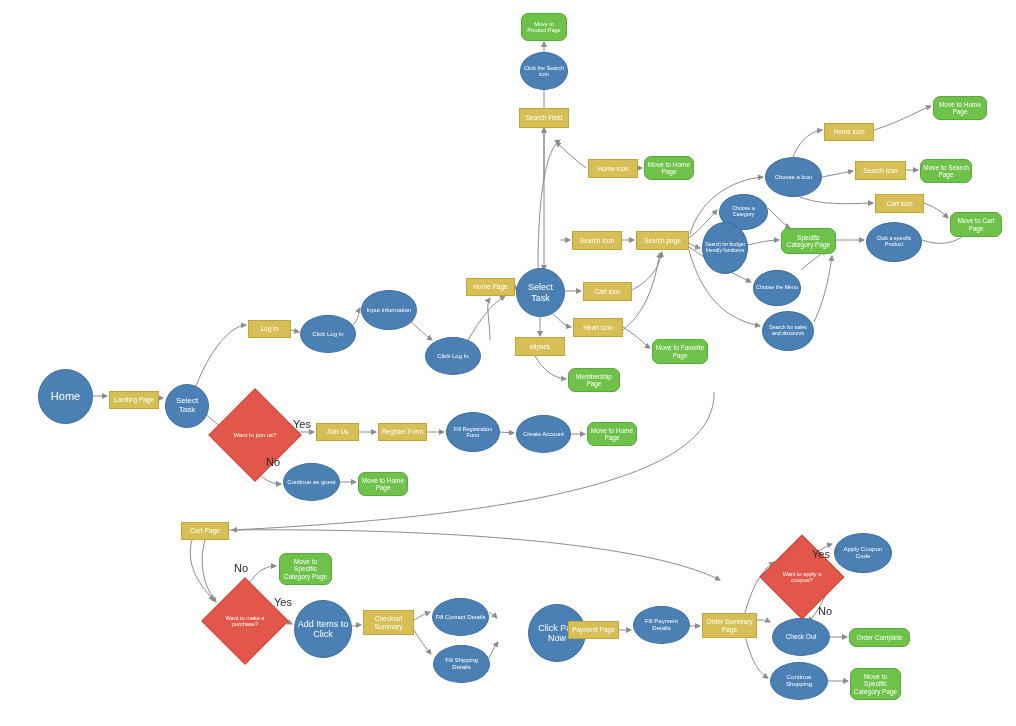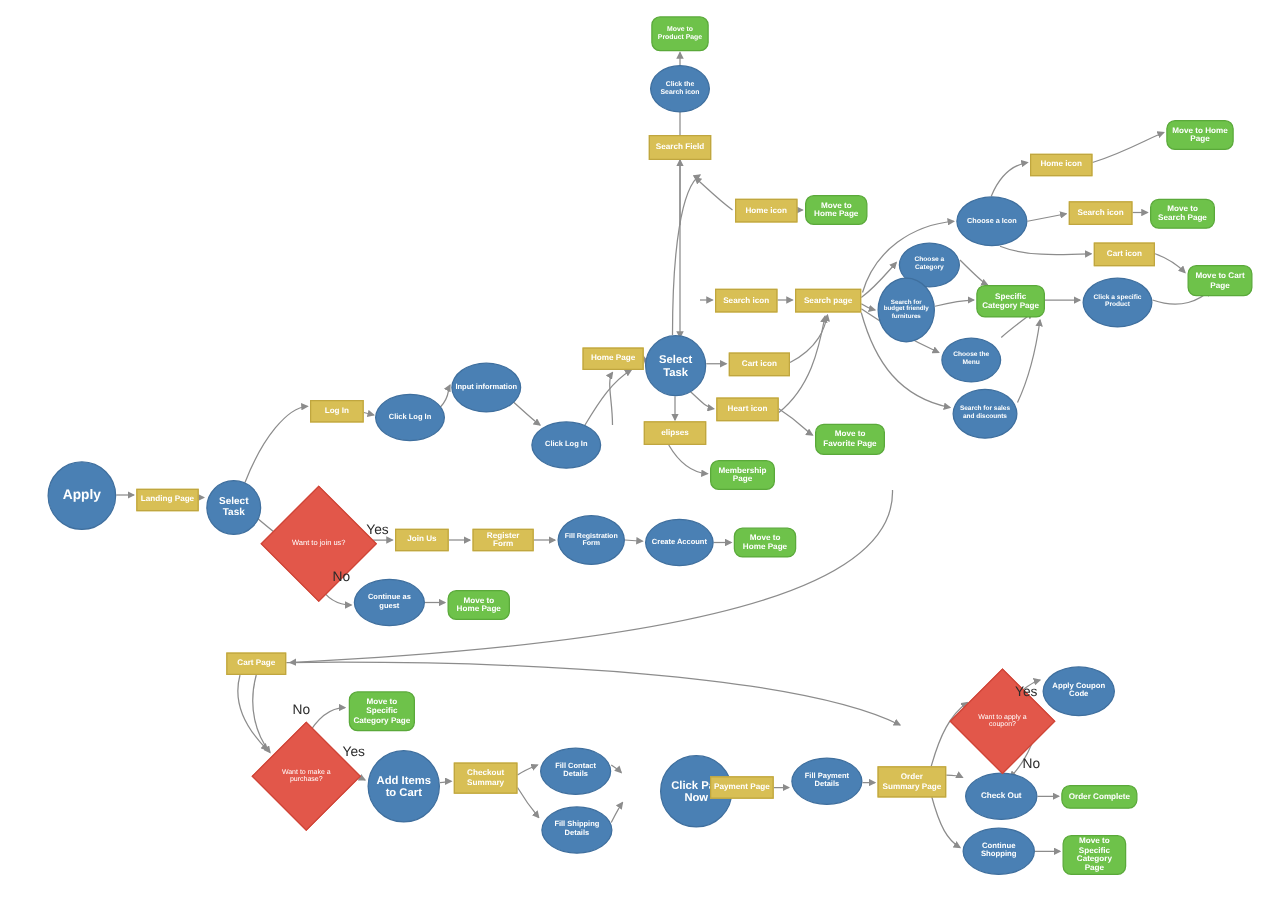--- a/index.html
+++ b/index.html
@@ -1,19 +1,19 @@
 <!DOCTYPE html>
 <html><head>
 <meta charset="utf-8">
 <style>
   html,body{margin:0;padding:0;background:#ffffff;}
   body{font-family:"Liberation Sans", sans-serif;}
   #canvas{position:relative;width:1016px;height:726px;background:#fff;overflow:hidden;}
   #edges{position:absolute;left:0;top:0;width:1016px;height:726px;pointer-events:none;}
-  .node{position:absolute;display:flex;align-items:center;justify-content:center;text-align:center;color:#ffffff;box-sizing:border-box;line-height:1.12;font-weight:bold;}
+  .node{position:absolute;display:flex;align-items:center;justify-content:center;text-align:center;color:#ffffff;box-sizing:border-box;line-height:1.12;}
   .node span{display:block;padding:0 2px;}
   .rect{background:#d8bf55;border:1px solid #c0a63f;}
   .rounded{background:#6ec24a;border:1px solid #5aa93a;border-radius:7px;}
   .ellipse{background:#4a80b4;border:1px solid #3f6f9e;border-radius:50%;}
   .circle{background:#4a80b4;border:1px solid #3f6f9e;border-radius:50%;}
   .diamond-wrap{position:absolute;display:flex;align-items:center;justify-content:center;}
   .diamond-shape{position:absolute;left:0;top:0;width:100%;height:100%;background:#e2574a;transform:rotate(45deg);border:1px solid #cf4537;box-sizing:border-box;}
   .diamond-label{position:relative;z-index:2;color:#fff;text-align:center;line-height:1.12;}
   .edge-label{position:absolute;color:#2b2b2b;font-size:11px;font-weight:400;white-space:nowrap;}
 </style>
@@ -202,21 +202,21 @@
       <div class="node ellipse" style="left: 300px; top: 315px; width: 56px; height: 38px; font-size: 6px;">
         <span>Click Log In</span>
       </div>
       <div class="node ellipse" style="left: 361px; top: 290px; width: 56px; height: 40px; font-size: 6px;">
         <span>Input information</span>
       </div>
       <div class="node ellipse" style="left: 425px; top: 337px; width: 56px; height: 38px; font-size: 6px;">
         <span>Click Log In</span>
       </div>
       <div class="node circle" style="left: 38px; top: 369px; width: 55px; height: 55px; font-size: 11px;">
-        <span>Apply</span>
+        <span>Home</span>
       </div>
       <div class="node rect" style="left: 109px; top: 391px; width: 50px; height: 18px; font-size: 6.5px;">
         <span>Landing Page</span>
       </div>
       <div class="node circle" style="left: 165px; top: 384px; width: 44px; height: 44px; font-size: 8px;">
         <span>Select Task</span>
       </div>
       <div class="node rect" style="left: 316px; top: 423px; width: 43px; height: 18px; font-size: 6.5px;">
         <span>Join Us</span>
       </div>
@@ -238,21 +238,21 @@
       <div class="node rounded" style="left: 358px; top: 472px; width: 50px; height: 24px; font-size: 6.5px;">
         <span>Move to Home Page</span>
       </div>
       <div class="node rect" style="left: 181px; top: 522px; width: 48px; height: 18px; font-size: 6.5px;">
         <span>Cart Page</span>
       </div>
       <div class="node rounded" style="left: 279px; top: 553px; width: 53px; height: 32px; font-size: 6.5px;">
         <span>Move to Specific Category Page</span>
       </div>
       <div class="node circle" style="left: 294px; top: 600px; width: 58px; height: 58px; font-size: 9px;">
-        <span>Add Items to Cart</span>
+        <span>Add Items to Click</span>
       </div>
       <div class="node rect" style="left: 363px; top: 610px; width: 51px; height: 25px; font-size: 6.5px;">
         <span>Checkout Summary</span>
       </div>
       <div class="node ellipse" style="left: 432px; top: 598px; width: 57px; height: 38px; font-size: 6px;">
         <span>Fill Contact Details</span>
       </div>
       <div class="node ellipse" style="left: 433px; top: 645px; width: 57px; height: 38px; font-size: 6px;">
         <span>Fill Shipping Details</span>
       </div>

